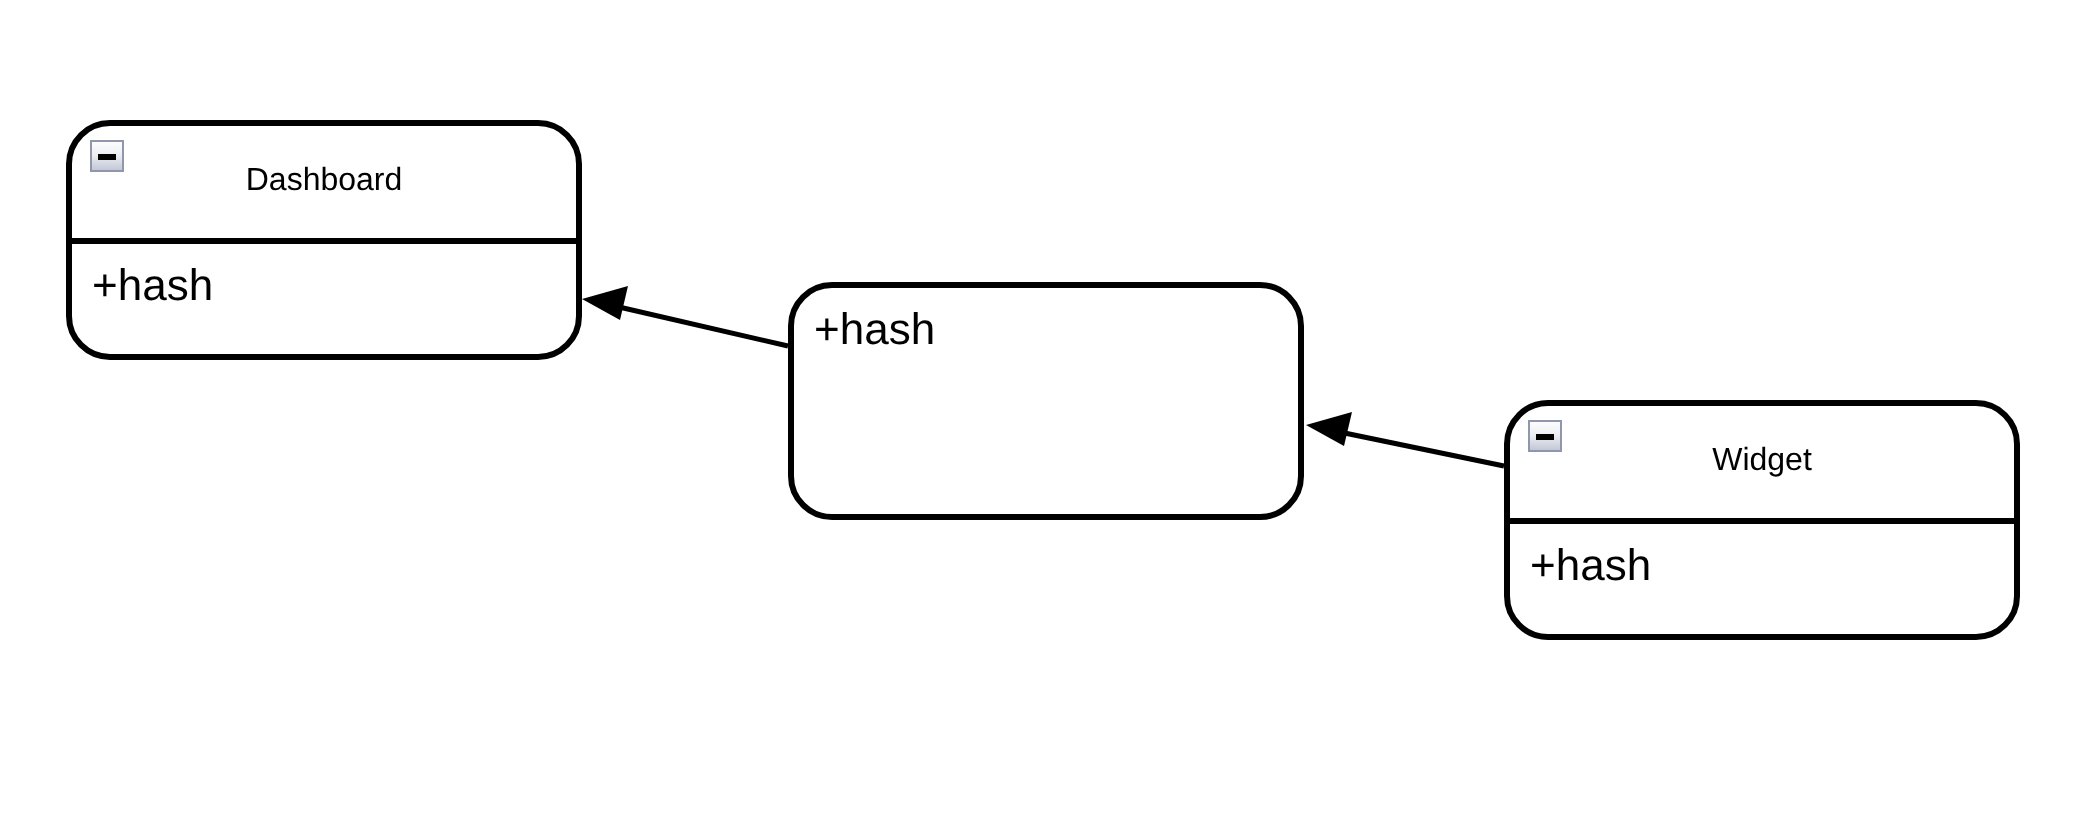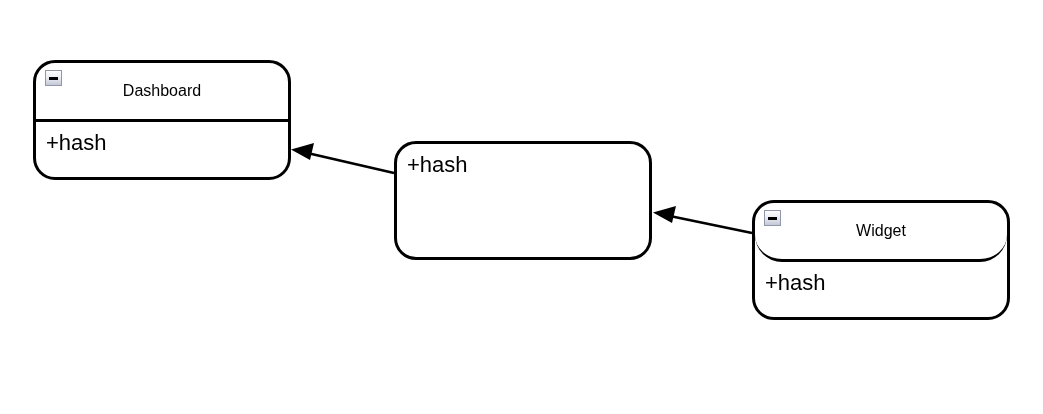--- a/index.html
+++ b/index.html
@@ -125,21 +125,21 @@
     </div>
   </div>
 
   <div class="uml-class" style="left:394px; top:141px; width:258px; height:119px;">
     <div class="uml-body" style="height:57px;">
       <span class="uml-attr">+hash</span>
     </div>
   </div>
 
   <div class="uml-class" style="left:752px; top:200px; width:258px; height:120px;">
-    <div class="uml-header" style="height:59px;border-radius:27px;">
+    <div class="uml-header" style="height:59px;">
       <span class="collapse-icon">
         <span class="bar"></span>
       </span>
       <span class="uml-title">Widget</span>
     </div>
     <div class="uml-body" style="height:58px;">
       <span class="uml-attr">+hash</span>
     </div>
   </div>
 

